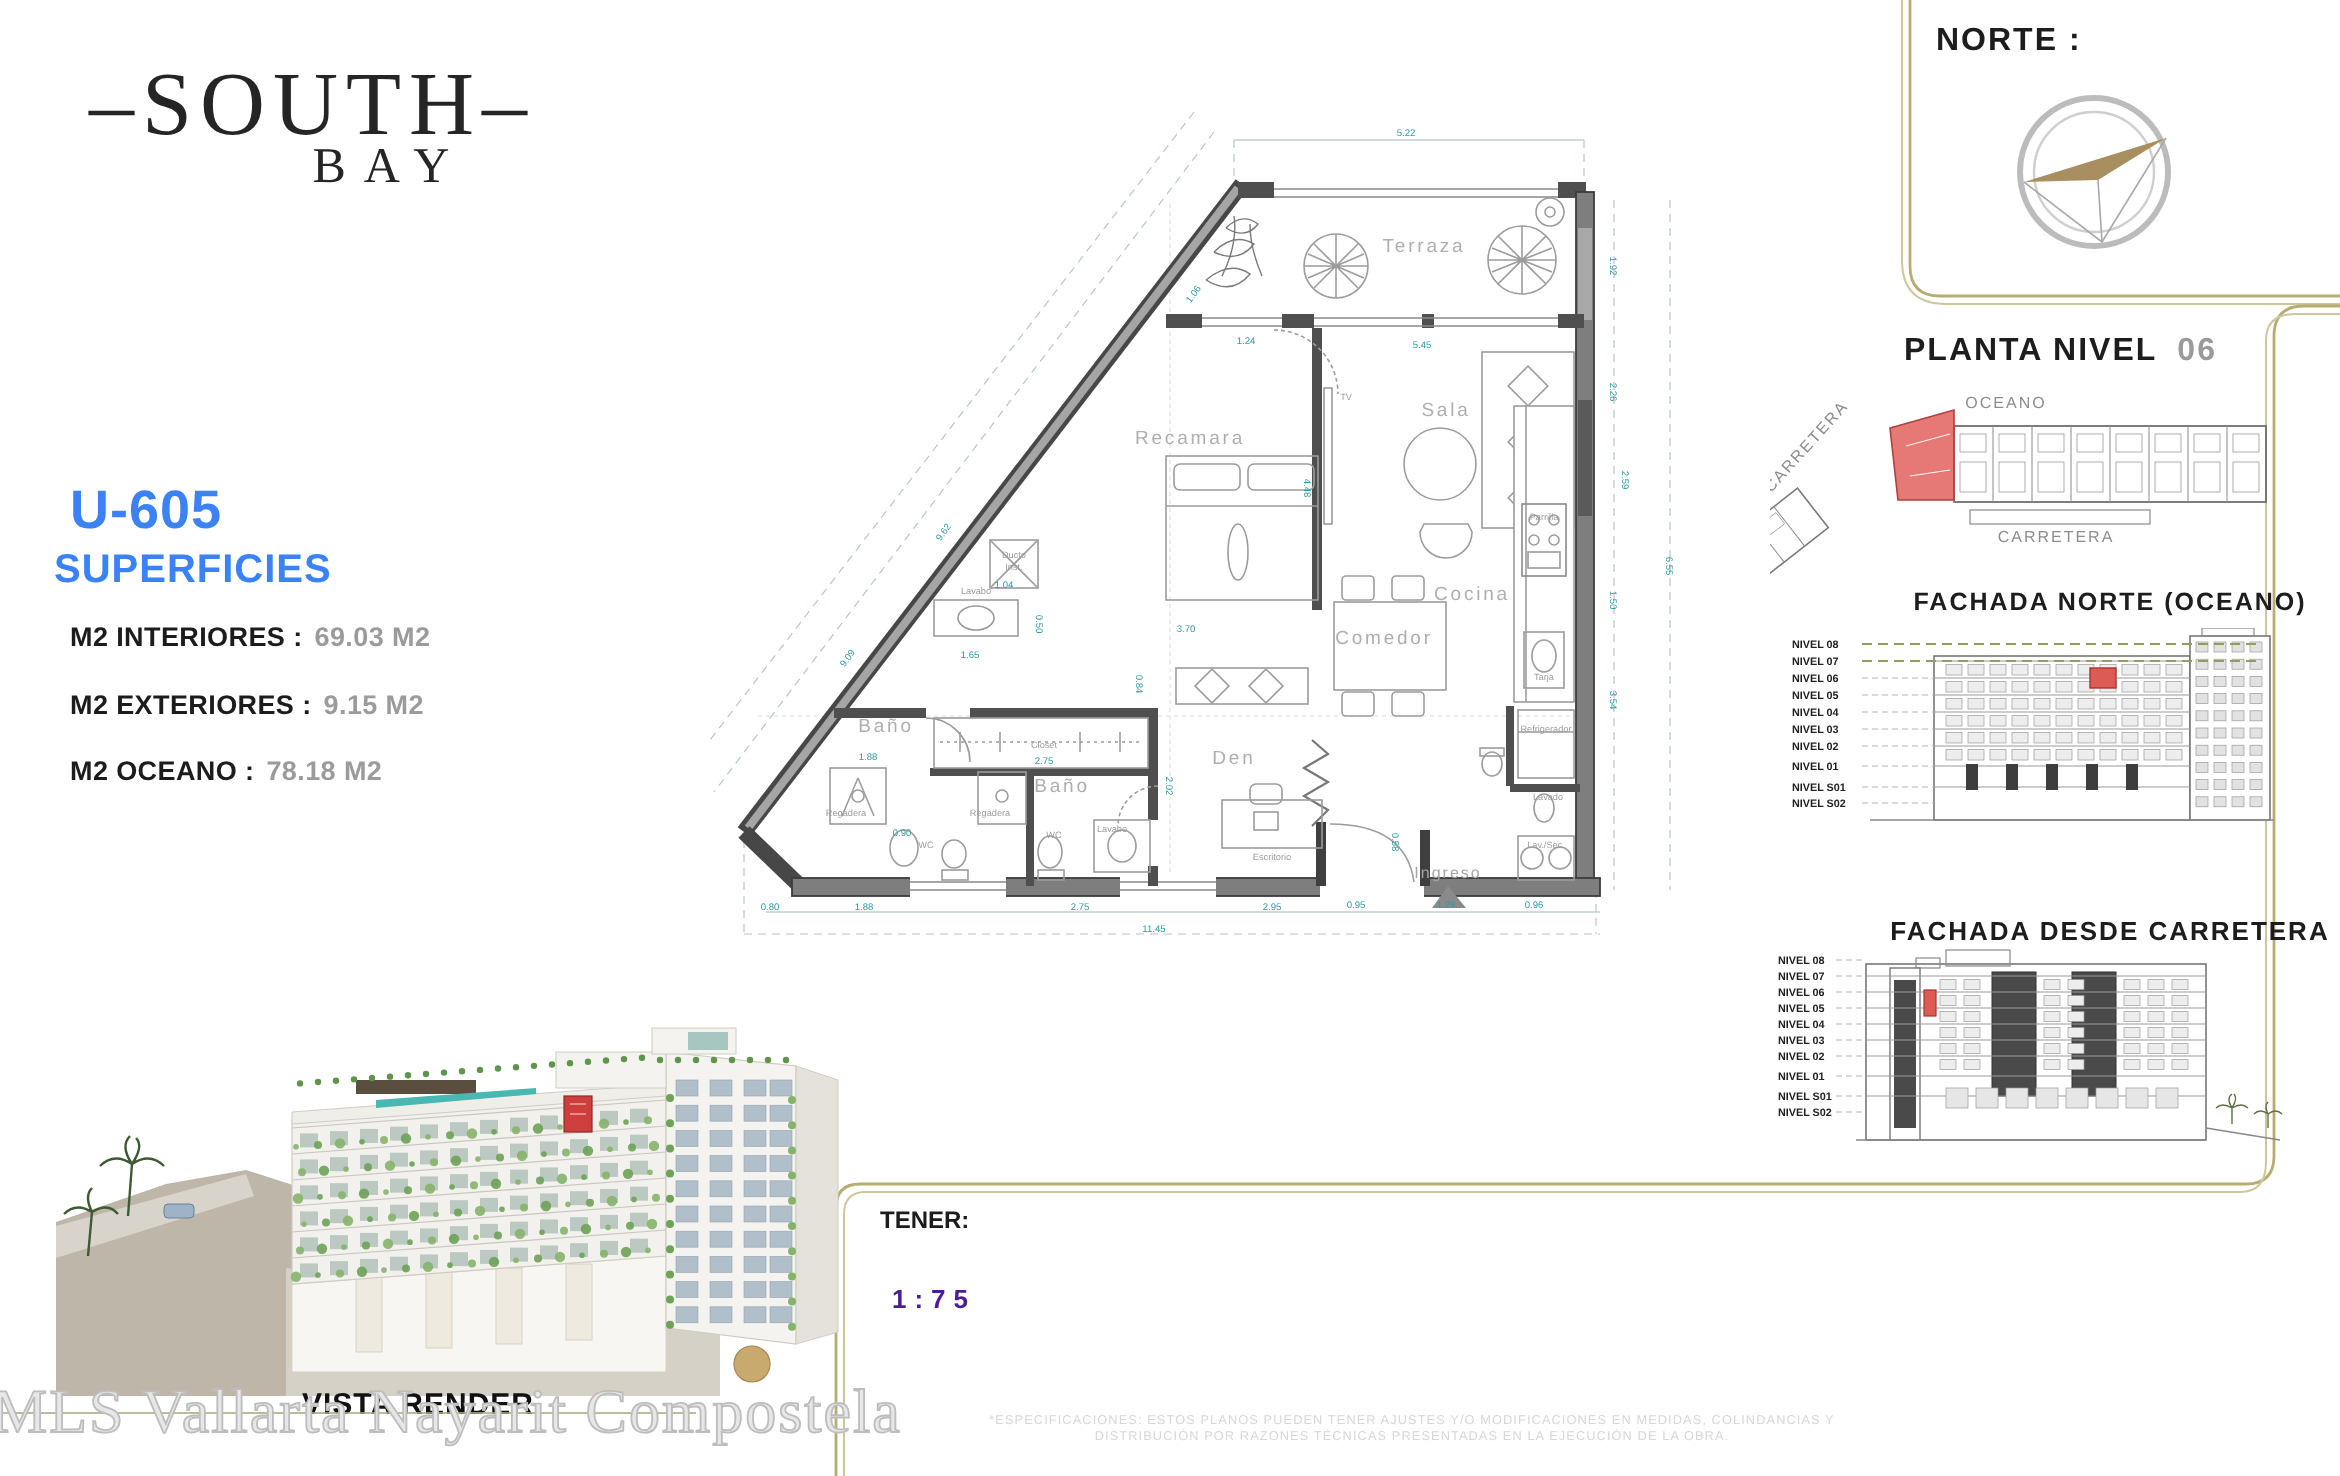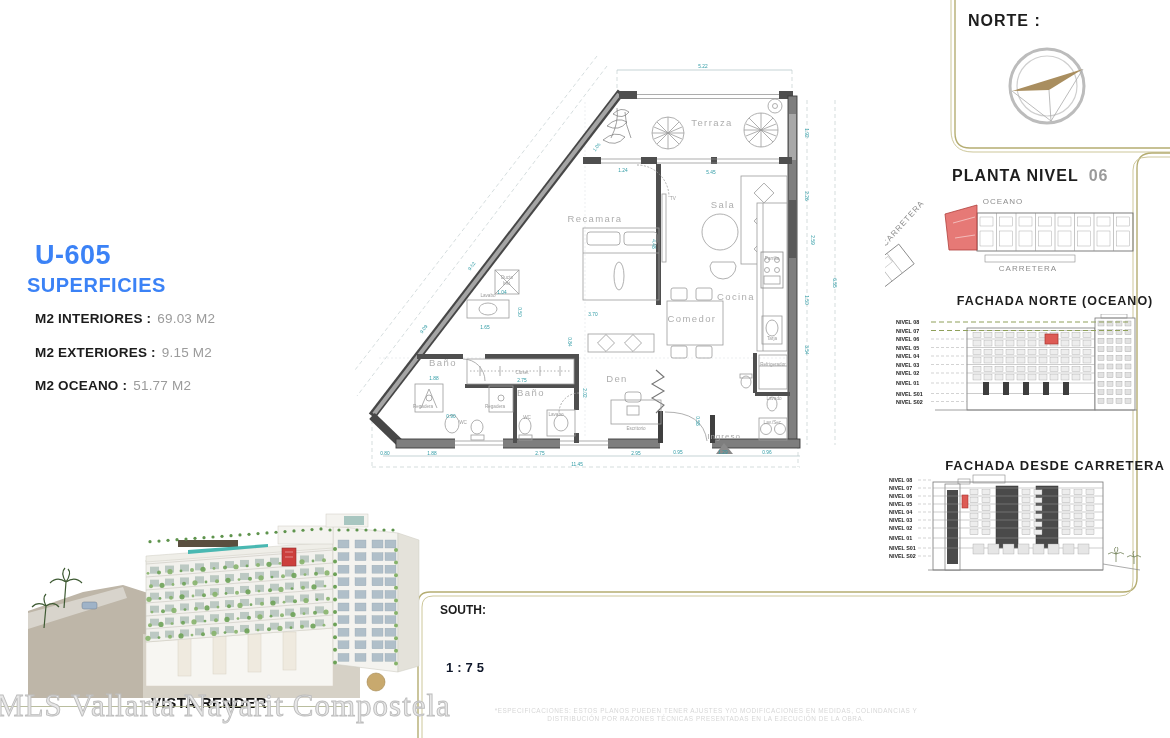--- a/index.html
+++ b/index.html
@@ -8,31 +8,31 @@
   .abs{position:absolute;}
   
   #logo{left:30px;top:26px;width:252px;text-align:center;color:#252525;}
   #logo .l1{font-family:"Liberation Serif",serif;font-size:45px;letter-spacing:4px;font-weight:400;}
   #logo .l2{font-family:"Liberation Serif",serif;font-size:25px;letter-spacing:9px;margin-top:-8px;padding-left:78px;}
   
   .olive{color:#3b82f6;}
   #unit-id{left:35px;top:240px;font-size:27px;font-weight:bold;letter-spacing:.5px;}
   #superficies{left:27px;top:274px;font-size:20px;font-weight:bold;letter-spacing:.5px;}
   .mrow{left:35px;font-size:13.5px;font-weight:bold;color:#1c1c1c;letter-spacing:.2px;}
-  .mrow .val{color:#9b9b9b;font-weight:normal;margin-left:6px;}
+  .mrow .val{color:#9b9b9b;font-weight:bold;margin-left:6px;}
   
   .hdr{font-weight:bold;color:#1d1d1d;letter-spacing:1px;font-size:16px;white-space:nowrap;}
   .hdr .lt{color:#9a9a9a;margin-left:10px;margin-top:40px;}
   #norte-lbl{left:968px;top:12px;}
   #planta-ttl{left:952px;top:167px;}
   #fach-n-ttl{left:935px;top:294px;width:240px;text-align:center;font-size:12.5px;}
   #fach-c-ttl{left:930px;top:458px;width:250px;text-align:center;font-size:13px;}
   
   #escala-lbl{left:440px;top:603px;font-size:12px;font-weight:bold;color:#1c1c1c;}
-  #escala-val{left:446px;top:660px;font-size:13px;font-weight:bold;color:#0f172a;letter-spacing:4px;}
+  #escala-val{left:446px;top:642px;font-size:13px;font-weight:bold;color:#4c1d95;letter-spacing:4px;}
   
   #vista-cap{left:104px;top:694px;width:210px;text-align:center;font-size:15px;font-weight:bold;color:#111;letter-spacing:.5px;}
   
   #watermark{left:-4px;top:688px;font-family:"Liberation Serif",serif;font-size:31px;color:#e7e7e7;
              -webkit-text-stroke:0.9px #bdbdbd;letter-spacing:1px;white-space:nowrap;}
   #wm-line{left:0;top:706px;width:348px;height:1px;background:#a8ad85;opacity:.8;}
   
   #disclaimer{left:490px;top:707px;width:432px;text-align:center;font-size:6.4px;line-height:7.5px;
               color:#d7d7d7;letter-spacing:.55px;}
   
@@ -57,31 +57,35 @@
 
 <div id="page">
 
   <svg class="abs" style="left:0;top:0;" width="1170" height="738" viewBox="0 0 1170 738" fill="none">
     <path d="M955,0 V133 Q955,148 970,148 H1170" stroke="#b5ad72" stroke-width="1.4"></path>
     <path d="M951,0 V130 Q951,152 973,152 H1170" stroke="#cdc79a" stroke-width="1"></path>
     <path d="M418,738 V604 Q418,592 430,592 H1123 Q1137,592 1137,578 V168 Q1137,153 1152,153 H1170" stroke="#b5ad72" stroke-width="1.4"></path>
     <path d="M422,738 V607 Q422,596 433,596 H1120 Q1133,596 1133,581 V170 Q1133,157 1148,157 H1170" stroke="#cdc79a" stroke-width="1"></path>
   </svg>
 
+  <div id="logo" class="abs">
+    <div class="l1">–SOUTH–</div>
+    <div class="l2">BAY</div>
+  </div>
 
   <div id="unit-id" class="abs olive">U-605</div>
   <div id="superficies" class="abs olive">SUPERFICIES</div>
   <div class="abs mrow" style="top:311px;">
     <span>M2 INTERIORES :</span><span class="val">69.03  M2</span>
   </div>
   <div class="abs mrow" style="top:345px;">
     <span>M2 EXTERIORES :</span><span class="val">9.15  M2</span>
   </div>
   <div class="abs mrow" style="top:378px;">
-    <span>M2 OCEANO :</span><span class="val">51.77  M2</span>
+    <span>M2 OCEANO :</span><span class="val">78.18  M2</span>
   </div>
 
   <div id="norte-lbl" class="abs hdr">NORTE :</div>
   <svg class="abs" style="left:1000px;top:38px;" width="94" height="94" viewBox="0 0 94 94">
     <circle cx="47" cy="48" r="37" fill="none" stroke="#bcbcbc" stroke-width="3"></circle>
     <circle cx="47" cy="48" r="30" fill="none" stroke="#cfcfcf" stroke-width="1.2"></circle>
     <polygon points="12,53 83,31 49,52" fill="#a98e5f"></polygon>
     <polyline points="12,53 51,83 83,31" fill="none" stroke="#a9a9a9" stroke-width="0.8"></polyline>
     <line x1="49" y1="52" x2="51" y2="83" stroke="#a9a9a9" stroke-width="0.8"></line>
   </svg>
@@ -910,21 +914,21 @@
         <circle cx="356" cy="44" r="1.6" fill="#5f944d"></circle>
         <circle cx="365" cy="44" r="1.6" fill="#5f944d"></circle>
       </g>
     <rect x="254" y="62" width="14" height="18" fill="#cc3f3c" stroke="#8f2a28" stroke-width="0.6"></rect>
     <line x1="257" y1="66" x2="265" y2="66" stroke="#e8a09e" stroke-width="0.8"></line>
     <line x1="257" y1="71" x2="265" y2="71" stroke="#e8a09e" stroke-width="0.8"></line>
     <circle cx="348" cy="196" r="9" fill="#c8a96e" stroke="#a2874f" stroke-width="0.6"></circle>
   </svg>
   <div id="vista-cap" class="abs">VISTA RENDER</div>
 
-  <div id="escala-lbl" class="abs">SOUTH:</div>
+  <div id="escala-lbl" class="abs">TENER:</div>
   <div id="escala-val" class="abs">1:75</div>
 
   <div id="wm-line" class="abs"></div>
   <div id="watermark" class="abs">MLS Vallarta Nayarit Compostela</div>
   <div id="disclaimer" class="abs">
     <div>*ESPECIFICACIONES: ESTOS PLANOS PUEDEN TENER AJUSTES Y/O MODIFICACIONES EN MEDIDAS, COLINDANCIAS Y</div>
     <div>DISTRIBUCIÓN POR RAZONES TÉCNICAS PRESENTADAS EN LA EJECUCIÓN DE LA OBRA.</div>
   </div>
 
 </div>

